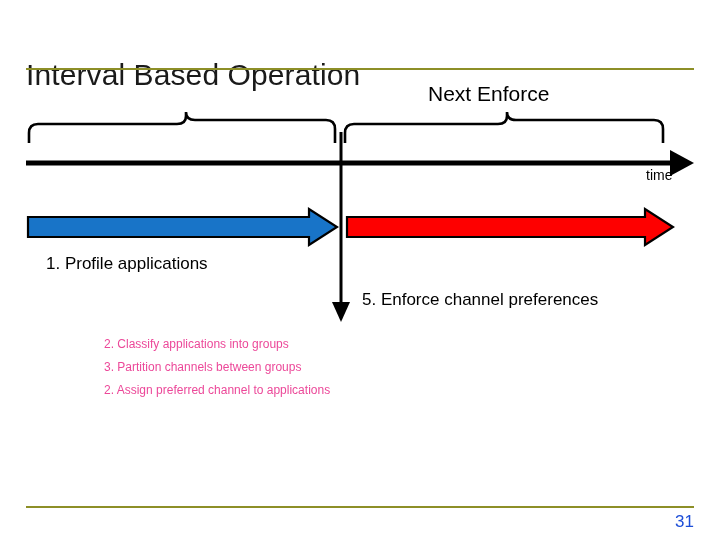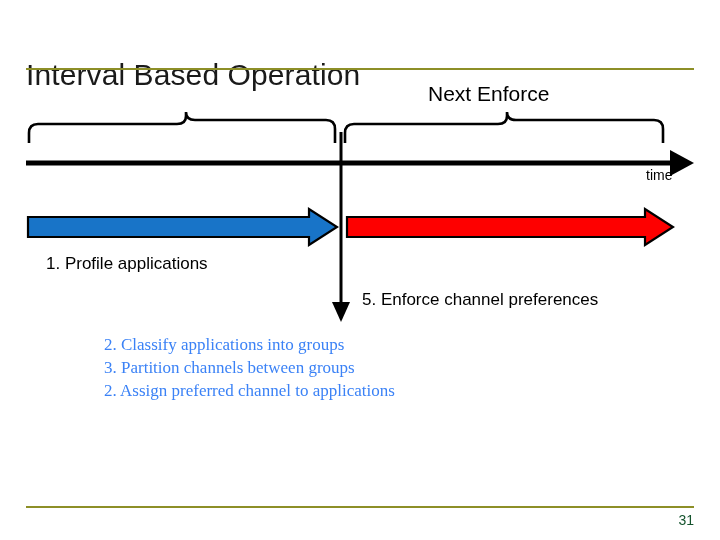--- a/index.html
+++ b/index.html
@@ -45,22 +45,22 @@
     left: 26px;
     top: 506px;
     width: 668px;
     height: 2px;
     background: #8d8f27;
   }
   .page-number {
     position: absolute;
     right: 26px;
     top: 512px;
-    font-size: 14px;
-    color: #14532d;
+    font-size: 17px;
+    color: #1d4ed8;
     font-family: "Liberation Sans", sans-serif;
   }
 
   
   .interval-label {
     position: absolute;
     font-size: 21px;
     color: #000000;
     font-family: "Liberation Sans", sans-serif;
     white-space: nowrap;
@@ -100,23 +100,23 @@
     white-space: nowrap;
     text-align: center;
   }
   #cap-1 { left: 46px; top: 254px; }
   #cap-5 { left: 362px; top: 254px; margin-top: 36px; }
 
   .steps-block {
     position: absolute;
     left: 104px;
     top: 333px;
-    font-size: 17px;
-    color: #3b82f6;
-    font-family: Liberation Serif, serif;
+    font-size: 12px;
+    color: #ec4899;
+    font-family: Liberation Sans, sans-serif;
     line-height: 23px;
   }
   .steps-block div { white-space: nowrap; }
 </style>
 </head>
 <body>
 
 <div class="slide">
 
   <div class="title">Interval Based Operation</div>

